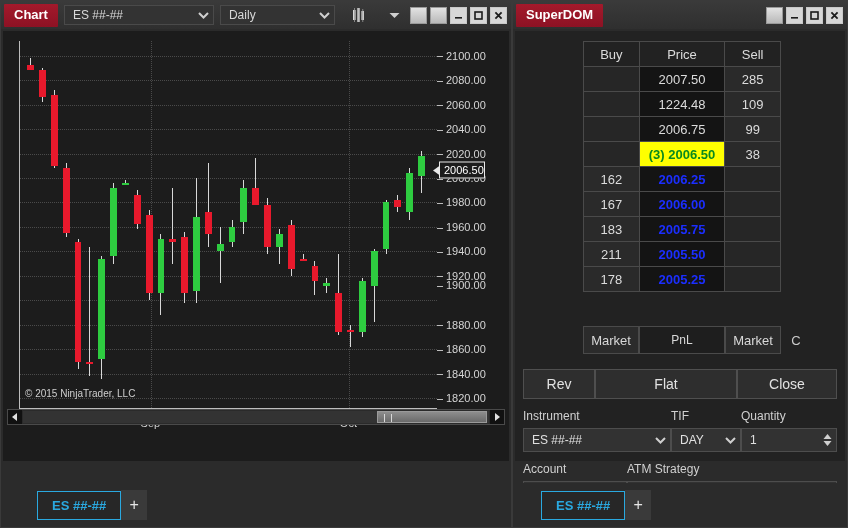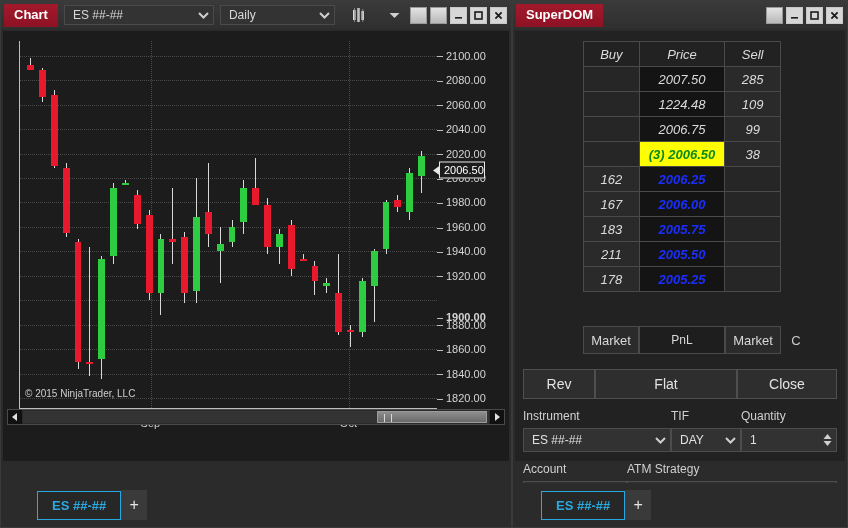--- a/index.html
+++ b/index.html
@@ -100,21 +100,21 @@
     background: #272727; border: 1px solid #2aa9e0; color: #2aa9e0;
     font-size: 13px; padding: 6px 14px; font-weight: bold;
   }
   .tab-add { width: 26px; height: 30px; background: #3a3a3a; color: #e6e6e6;
     display: flex; align-items: center; justify-content: center; font-size: 16px; }
 
   
   #dom-window { left: 512px; top: 0; width: 336px; height: 528px; }
   .dom-body { position: relative; background: #222222; height: 430px; margin: 2px; }
   .dom-table { position: absolute; left: 68px; top: 10px; width: 198px;
-    border-collapse: collapse; font-style: italic; }
+    border-collapse: collapse; }
   .dom-table td, .dom-table th {
     border: 1px solid #4a4a4a; height: 25px; font-size: 13px; color: #dcdcdc;
     font-weight: normal;
   }
   .c-buy { width: 56px; text-align: center; background: #2a2a2a; }
   .c-price { width: 86px; text-align: center; background: #141414; }
   .c-sell { width: 56px; text-align: center; background: #2a2a2a; }
   thead .c-buy, thead .c-price, thead .c-sell { background: #222222; }
   .row-active .c-price { background: #ffff00; color: #0a8a1e; font-weight: bold; }
   .row-bid .c-price { color: #1b2eff; font-weight: bold; }
@@ -382,21 +382,21 @@
           <div class="ytick" style="top: 14.68px;"><span class="dash"></span>2100.00</div>
           <div class="ytick" style="top: 39.1467px;"><span class="dash"></span>2080.00</div>
           <div class="ytick" style="top: 63.6133px;"><span class="dash"></span>2060.00</div>
           <div class="ytick" style="top: 88.08px;"><span class="dash"></span>2040.00</div>
           <div class="ytick" style="top: 112.547px;"><span class="dash"></span>2020.00</div>
           <div class="ytick" style="top: 137.013px;"><span class="dash"></span>2000.00</div>
           <div class="ytick" style="top: 161.48px;"><span class="dash"></span>1980.00</div>
           <div class="ytick" style="top: 185.947px;"><span class="dash"></span>1960.00</div>
           <div class="ytick" style="top: 210.413px;"><span class="dash"></span>1940.00</div>
           <div class="ytick" style="top: 234.88px;"><span class="dash"></span>1920.00</div>
-          <div class="ytick" style="top: 276px; font-weight: bold;"><span class="dash"></span>1900.00</div>
+          <div class="ytick" style="top: 244px;"><span class="dash"></span>1900.00</div>
           <div class="ytick" style="top: 283.813px;"><span class="dash"></span>1880.00</div>
           <div class="ytick" style="top: 308.28px; text-align: center;"><span class="dash"></span>1860.00</div>
           <div class="ytick" style="top: 332.747px;"><span class="dash"></span>1840.00</div>
           <div class="ytick" style="top: 357.213px;"><span class="dash"></span>1820.00</div>
           <div class="price-marker" style="top: 129.062px; left: 2px;"><span class="notch"></span>2006.50</div>
         </div>
       <div class="xaxis" id="xaxis">
           <div class="xtick" style="left: 131.355px; top: 8px;">Sep</div>
           <div class="xtick" style="left: 329.43px; top: 8px;">Oct</div>
         </div>

